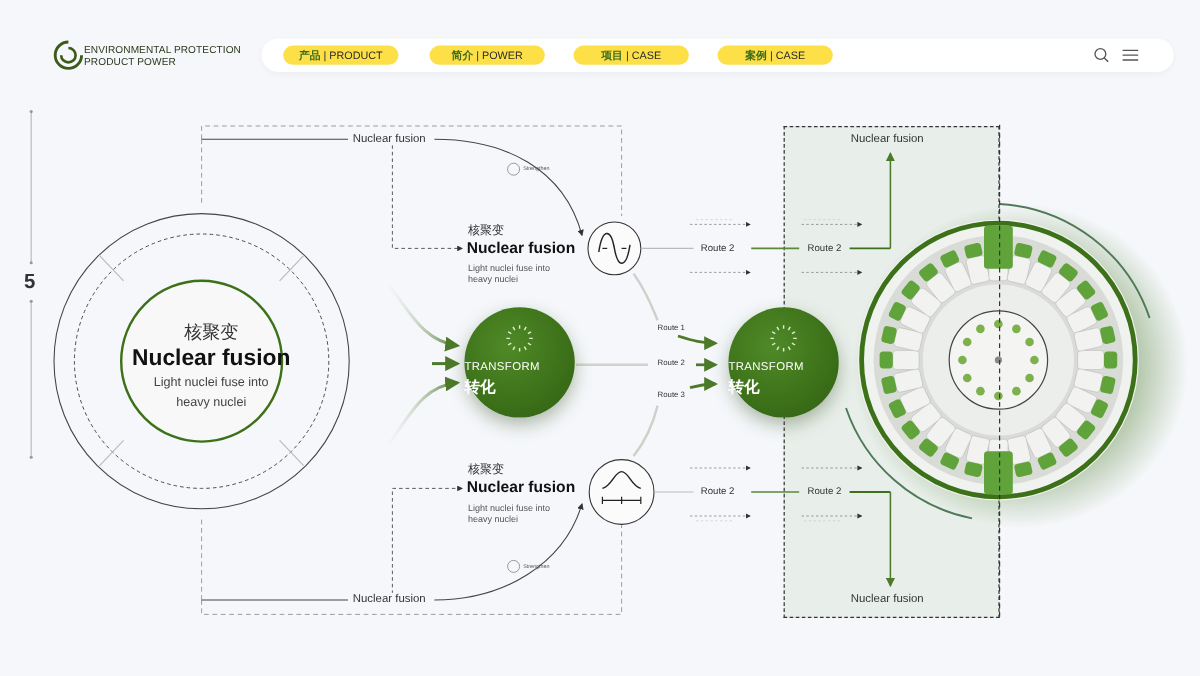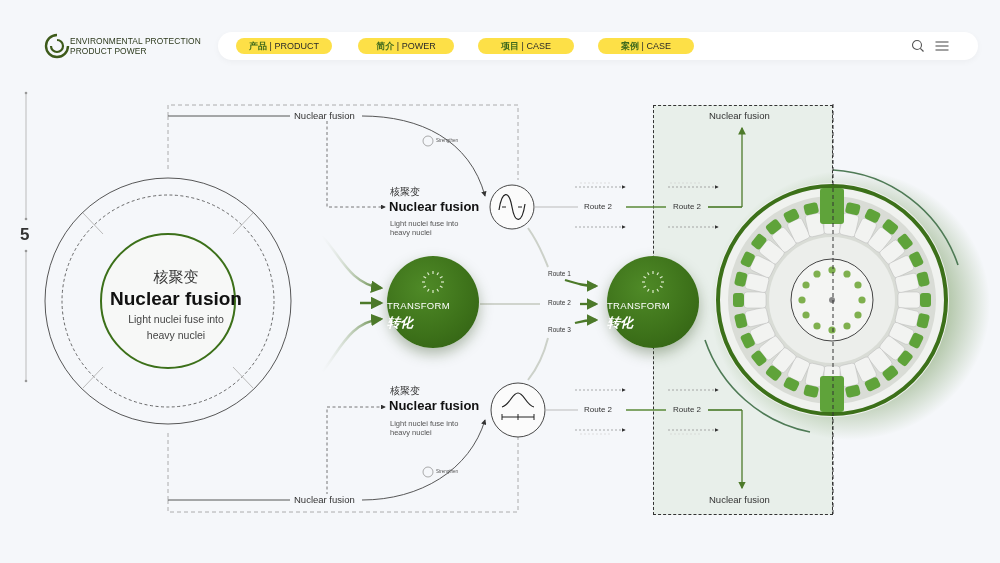--- a/index.html
+++ b/index.html
@@ -42,21 +42,21 @@
   .route { font-size: 8px; color: #333; }
   .route-sm { font-size: 6.5px; color: #333; }
   .strength { font-size: 4.5px; color: #555; }
   .transform {
     position: absolute; width: 92px; height: 92px; border-radius: 50%;
     background: radial-gradient(circle at 40% 35%, #4f8a27 0%, #3c7019 60%, #2f5d12 100%);
     box-shadow: 0 6px 14px rgba(40,70,20,0.35);
     text-align: left; color: #fff;
   }
   .transform .en { position: absolute; left: 0; right: 0; top: 44px; font-size: 9.5px; letter-spacing: 0.3px; }
-  .transform .zh { position: absolute; left: 0; right: 0; top: 58px; font-size: 13px; font-weight: bold; font-style: italic; }
+  .transform .zh { position: absolute; left: 0; right: 0; top: 58px; font-size: 13px; font-weight: bold; }
   .transform svg { position: absolute; left: 34px; top: 14px; }
   .green-panel {
     position: absolute; left: 653px; top: 105px; width: 180px; height: 410px;
     background: #e8efea; border: 1.2px dashed #333;
   }
   svg.lines { position: absolute; left: 0; top: 0; }
 </style>
 </head>
 <body>
 

